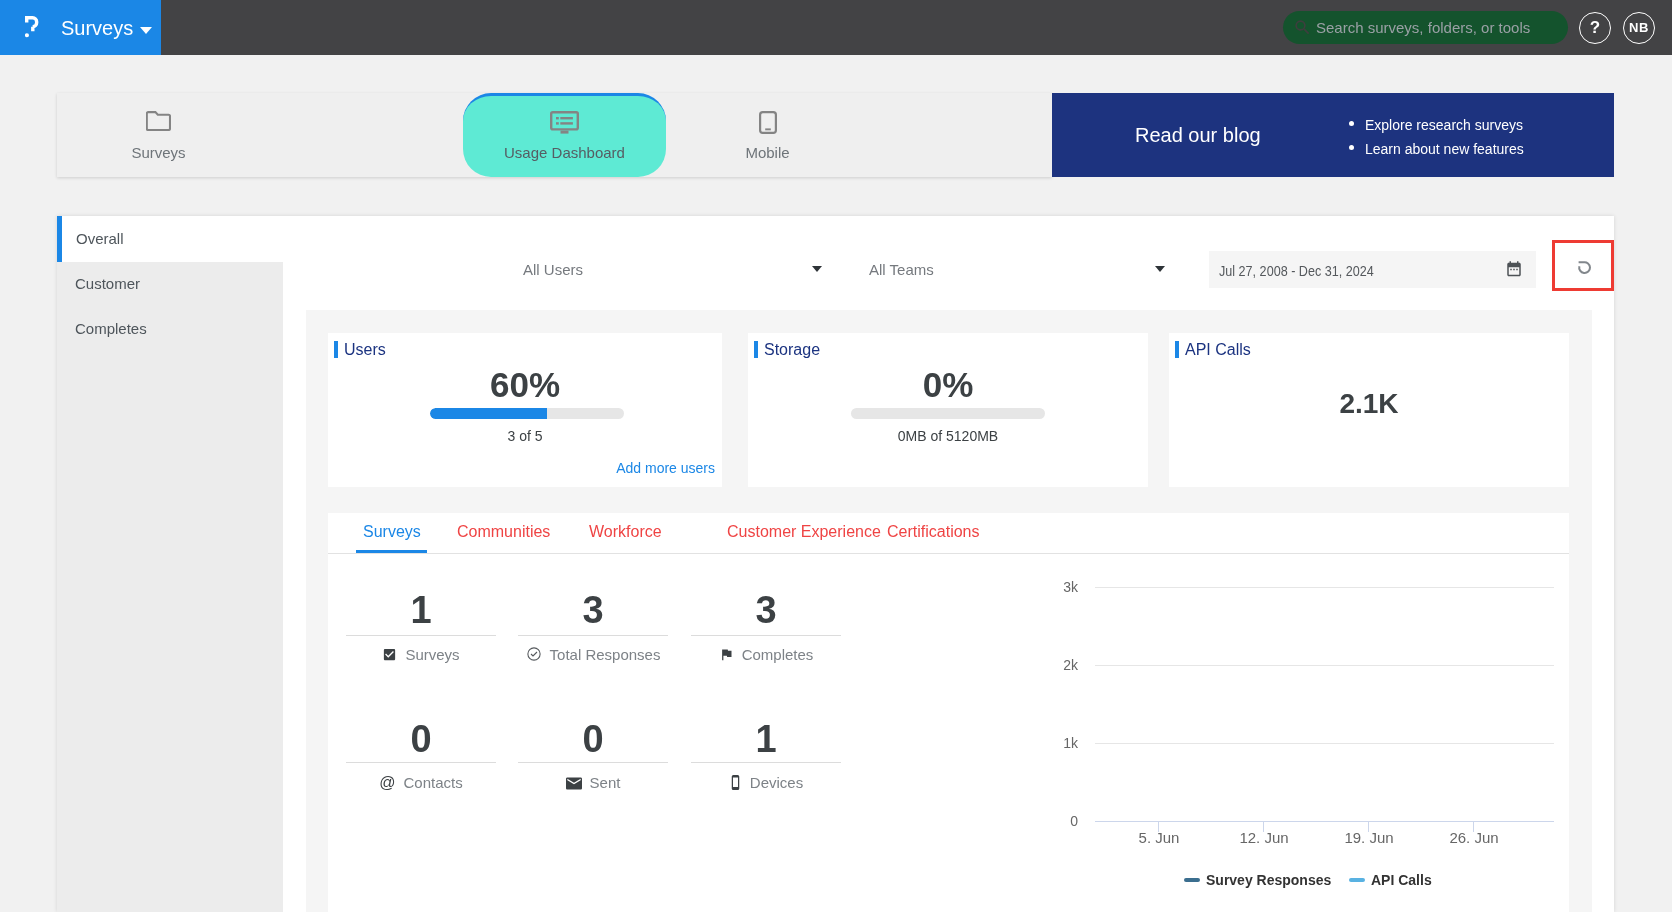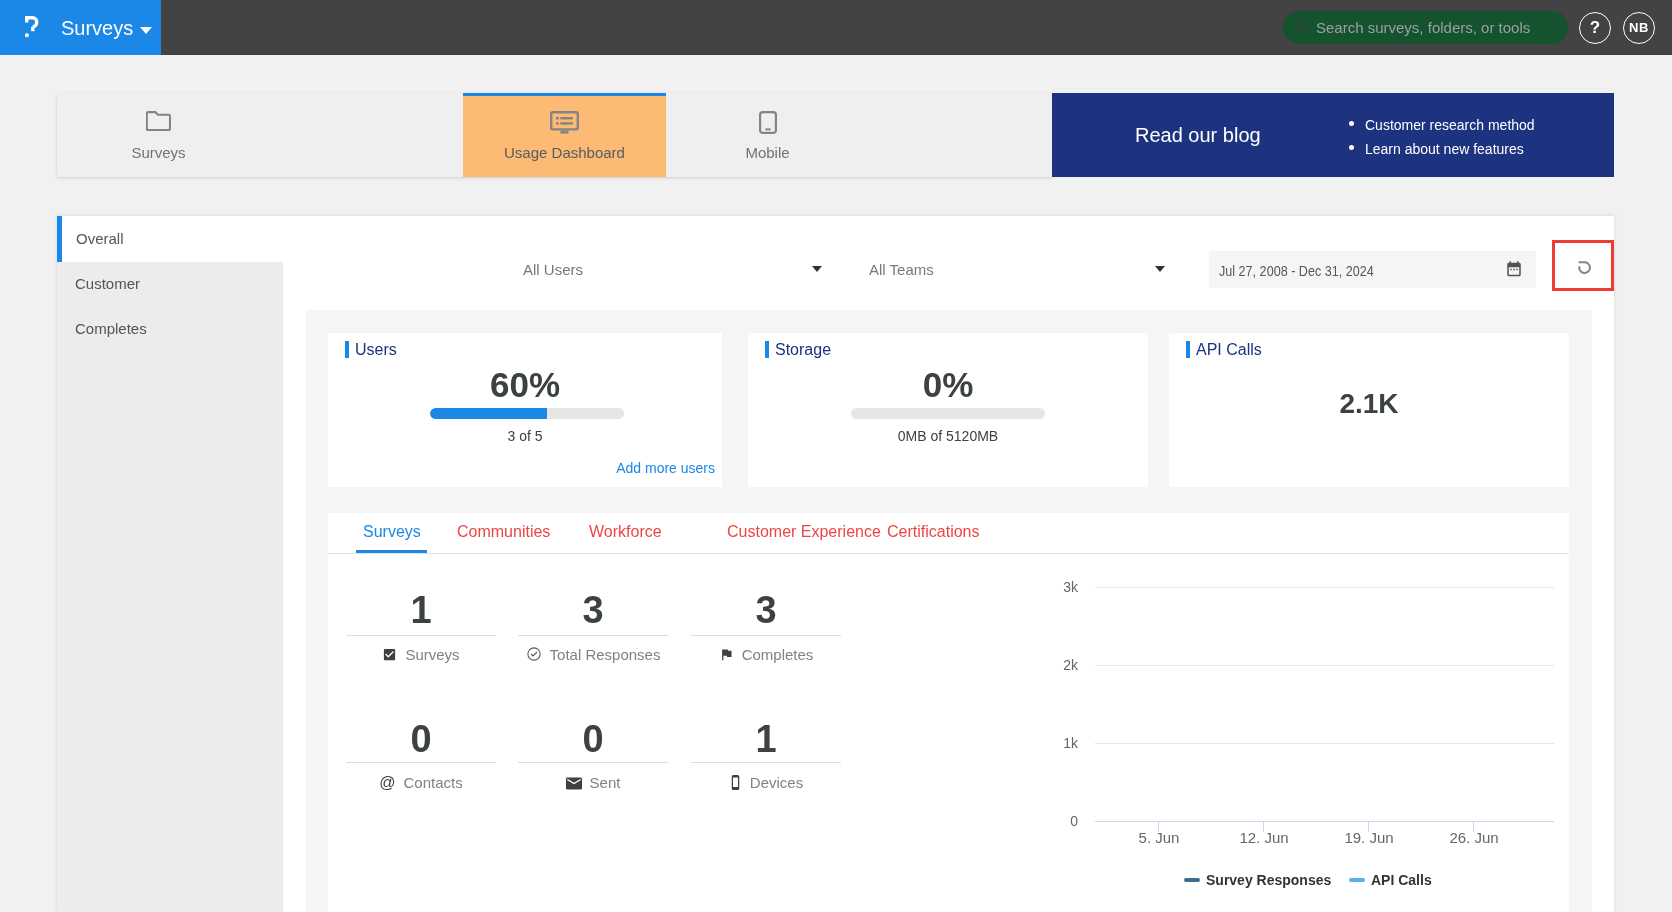--- a/index.html
+++ b/index.html
@@ -17,21 +17,21 @@
 #search .ph { position:absolute; left:33px; top:8px; font-size:15px; color:#9aa0a5; }
 .hcircle { position:absolute; top:12px; width:32px; height:32px; border:1.5px solid #fff; border-radius:50%; color:#fff; text-align:center; }
 #help { left:1579px; font-size:17px; font-weight:bold; line-height:30px; }
 #avatar { left:1623px; font-size:13px; font-weight:bold; line-height:30px; letter-spacing:0.5px; }
 
 
 #tabbar { position:absolute; left:57px; top:93px; width:995px; height:84px; background:#efefef; box-shadow:0 1px 3px rgba(0,0,0,0.15); }
 .tab { position:absolute; top:0; width:203px; height:84px; text-align:center; }
 .tab .ic { position:absolute; left:0; right:0; top:18px; height:24px; }
 .tab .lb { position:absolute; left:0; right:0; top:51px; font-size:15px; color:#6e7479; }
-.tab.active { background:#fdba74; border-top:3px solid #1b87e6; }
+.tab.active { background:#5eead4; border-top:3px solid #1b87e6;border-radius:28px; }
 .tab.active .ic { top:15px; }
 .tab.active .lb { top:48px; color:#565d63; }
 #banner { position:absolute; left:1052px; top:93px; width:562px; height:84px; background:#1d337f; }
 #banner .bdot { position:absolute; width:5px; height:5px; border-radius:50%; background:#fff; }
 #banner .bt { position:absolute; font-size:14px; color:#fff; }
 
 
 #main { position:absolute; left:57px; top:216px; width:1557px; height:696px; background:#fff; box-shadow:0 0 4px rgba(0,0,0,0.12); }
 #side-active { position:absolute; left:0; top:0; width:226px; height:46px; background:#fff; border-left:5px solid #1b87e6; }
 #side-active span { position:absolute; left:14px; top:14px; font-size:15px; color:#4e555b; }
@@ -47,21 +47,21 @@
 #redbox { position:absolute; left:1552px; top:240px; width:62px; height:51px; border:3px solid #ee3b33; background:#fff; }
 
 
 #inner { position:absolute; left:306px; top:310px; width:1286px; height:602px; background:#f5f5f5; }
 
 
 .card { position:absolute; top:333px; height:154px; background:#fff; }
 #card-users { left:328px; width:394px; }
 #card-storage { left:748px; width:400px; }
 #card-api { left:1169px; width:400px; }
-.ctitle { position:absolute; left:6px; top:8px; font-size:16px; font-weight:500; color:#1b3380; padding-left:10px;margin-left:11px; }
+.ctitle { position:absolute; left:6px; top:8px; font-size:16px; font-weight:500; color:#1b3380; padding-left:10px; }
 .ctitle:before { content:""; position:absolute; left:0; top:0; width:4px; height:17px; background:#1b87e6; }
 .cbig { position:absolute; left:0; right:0; top:32px; text-align:center; font-size:35px; font-weight:bold; color:#3c4144; }
 .cbar { position:absolute; top:75px; height:11px; border-radius:6px; background:#e6e6e6; overflow:hidden; }
 .cbar .fill { position:absolute; left:0; top:0; bottom:0; background:#1b87e6; border-radius:6px 0 0 6px; }
 .csub { position:absolute; left:0; right:0; top:95px; text-align:center; font-size:14px; color:#3c4144; }
 .clink { position:absolute; right:16px; top:127px; font-size:14px; color:#1b87e6; }
 
 
 #bigcard { position:absolute; left:328px; top:513px; width:1241px; height:399px; background:#fff; }
 .stab { position:absolute; top:10px; font-size:16px; color:#ef4444; }
@@ -122,21 +122,21 @@
           <rect x="1.1" y="1.1" width="15.8" height="20.8" rx="2.6" fill="none" stroke="#848484" stroke-width="2.2"></rect>
           <rect x="6.2" y="17.4" width="5.6" height="1.9" fill="#848484"></rect>
         </svg></div>
     <div class="lb">Mobile</div>
   </div>
 </div>
 
 <div id="banner">
   <span class="bt" style="left:83px; top:31px; font-size:20px;">Read our blog</span>
   <span class="bdot" style="left:297px; top:28px;"></span>
-  <span class="bt" style="left:313px; top:24px;">Customer research method</span>
+  <span class="bt" style="left:313px; top:24px;">Explore research surveys</span>
   <span class="bdot" style="left:297px; top:52px;"></span>
   <span class="bt" style="left:313px; top:48px;">Learn about new features</span>
 </div>
 
 <div id="main">
   <div id="side-active">
       <span>Overall</span>
     </div>
   <div id="side-rest">
     <span class="it1">Customer</span>

